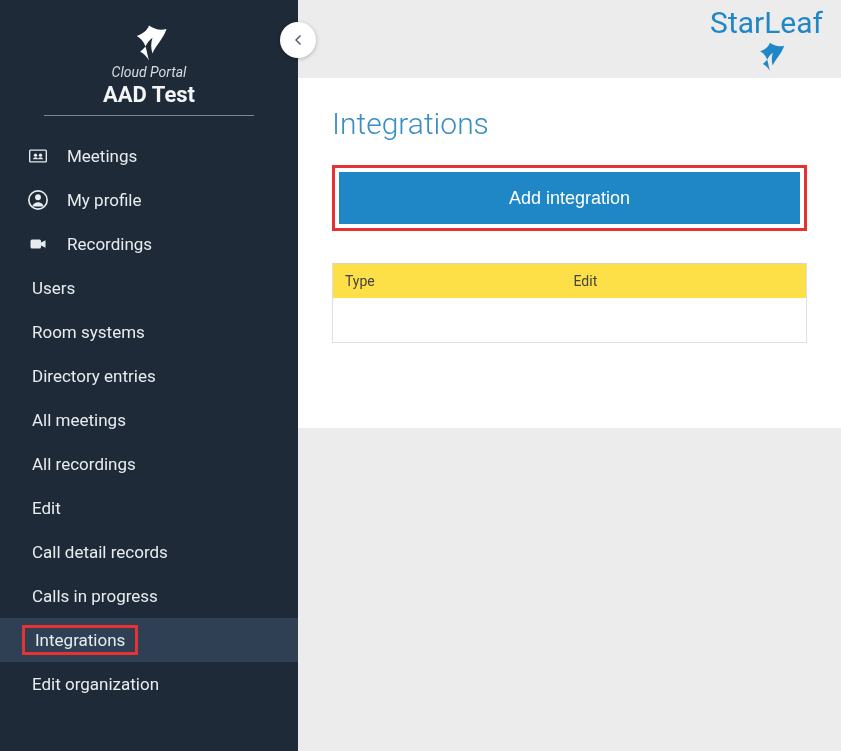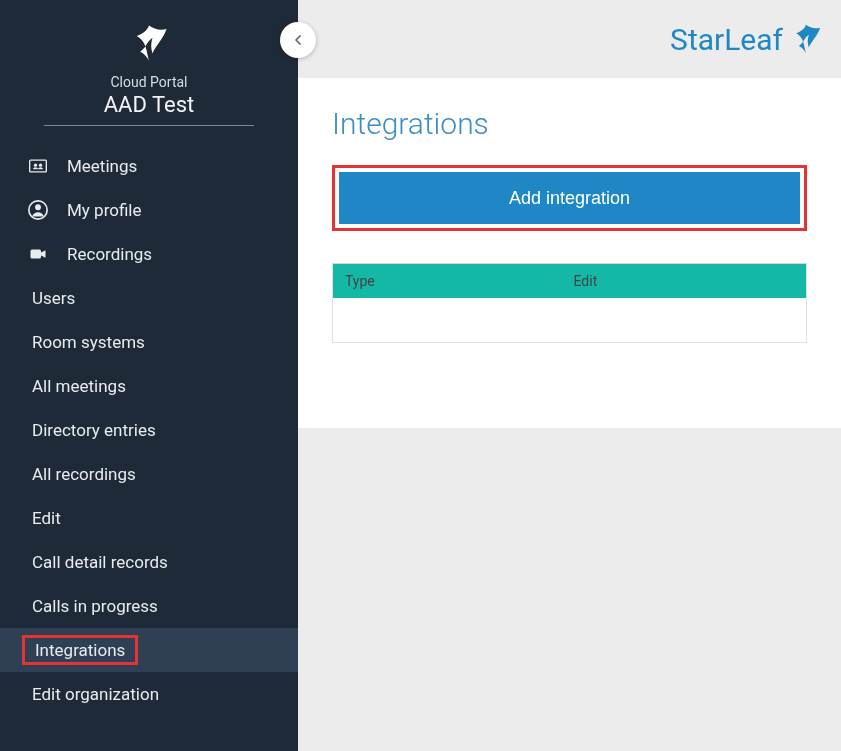--- a/index.html
+++ b/index.html
@@ -35,26 +35,26 @@
     .leaf-logo {
       width: 42px;
       height: 42px;
       display: flex;
       align-items: center;
       justify-content: center;
     }
     .portal-label {
       font-size: 14px;
       color: #d7dde4;
-      margin-top: 10px;
+      font-style: italic;
     }
     .org-name {
       font-size: 22px;
       color: #f2f4f7;
-      font-weight: 400;
+      font-weight: 700;
       margin-top: 2px;
       padding-bottom: 8px;
       border-bottom: 1px solid #7a8694;
       width: 210px;
       text-align: center;
     }
     .nav {
       margin-top: 18px;
     }
     .nav-item {
@@ -116,20 +116,21 @@
       align-items: center;
       justify-content: flex-end;
       padding-right: 18px;
     }
     .brand {
       display: flex;
       align-items: center;
       color: #1f87c5;
       font-size: 30px;
       font-weight: 400;
+      flex-direction: column;
     }
     .brand-leaf {
       margin-left: 6px;
       width: 34px;
       height: 34px;
       display: flex;
       align-items: center;
       justify-content: center;
     }
     .content-card {
@@ -160,21 +161,21 @@
       display: flex;
       align-items: center;
       justify-content: center;
     }
     .table-wrap {
       border: 1px solid #e0e0e0;
       border-top: 1px solid #d5d5d5;
     }
     .table-header {
       display: flex;
-      background: #14b8a6;
+      background: #fde047;
       height: 34px;
       align-items: center;
       font-size: 14px;
       color: #444;
     }
     .th-type {
       width: 50%;
       padding-left: 12px;
     }
     .th-name {
@@ -237,24 +238,24 @@
       <span>Recordings</span>
     </div>
 
     <div class="nav-item sub">
       <span>Users</span>
     </div>
     <div class="nav-item sub">
       <span>Room systems</span>
     </div>
     <div class="nav-item sub">
+      <span>Directory entries</span>
+    </div>
+    <div class="nav-item sub">
       <span>All meetings</span>
-    </div>
-    <div class="nav-item sub">
-      <span>Directory entries</span>
     </div>
     <div class="nav-item sub">
       <span>All recordings</span>
     </div>
     <div class="nav-item sub">
       <span>Edit</span>
     </div>
     <div class="nav-item sub">
       <span>Call detail records</span>
     </div>

